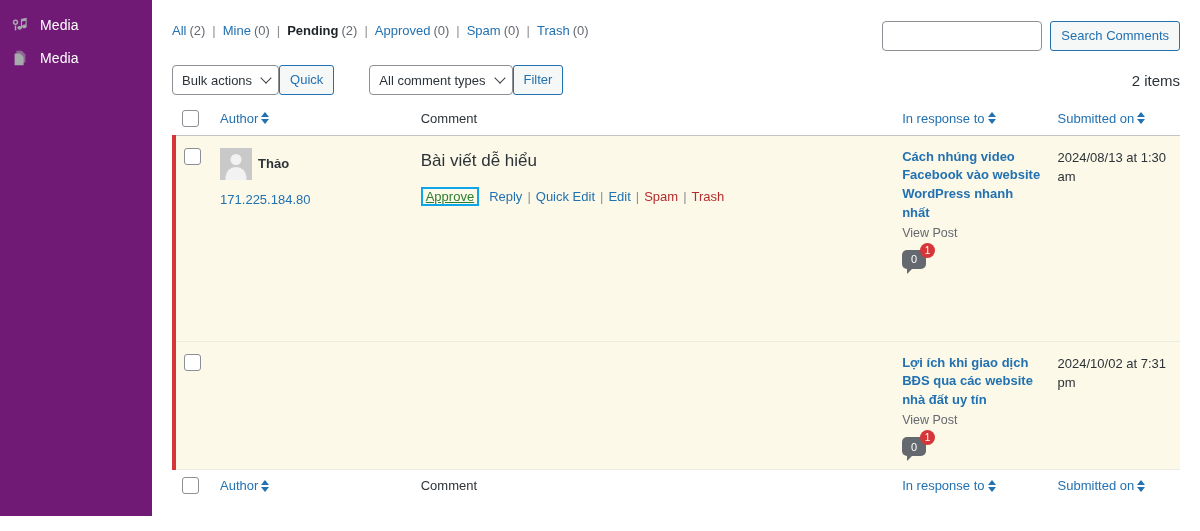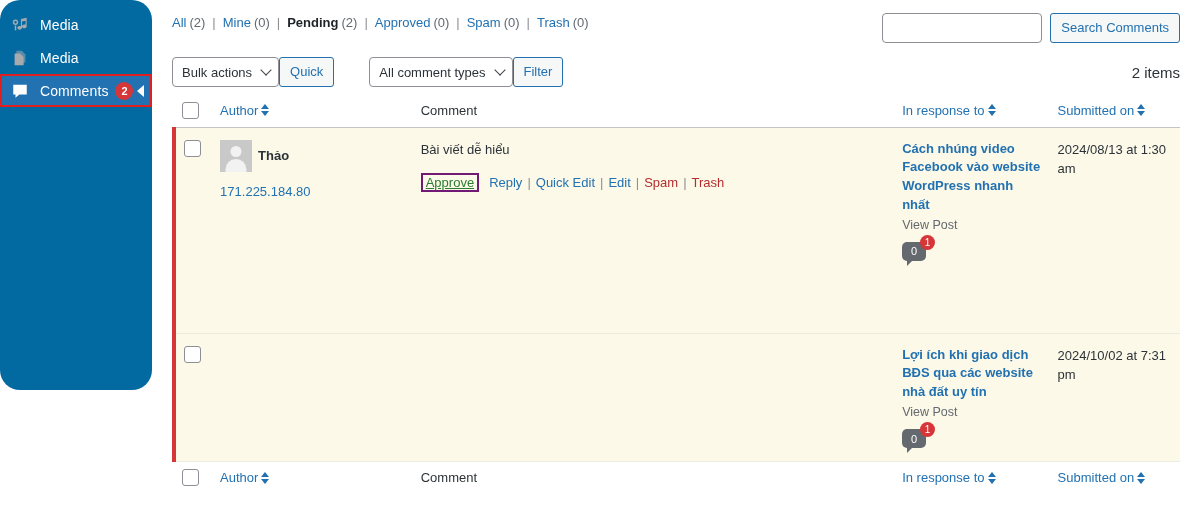--- a/index.html
+++ b/index.html
@@ -9,25 +9,24 @@
     overflow: hidden;
     background: #ffffff;
     font-family: "Liberation Sans", sans-serif;
     font-size: 13px;
     color: #3c434a;
   }
   #app { position: relative; width: 1200px; height: 531px; display: flex; }
 
   
   #sidebar {
-    width: 152px; min-width: 152px; height: 390px;
-    background: #0369a1;
+    width: 152px; min-width: 152px; height: 516px;
+    background: #701a75;
     position: relative;
     padding-top: 8px;
-    border-radius: 20px;
   }
   .menu-item {
     position: relative;
     display: flex; align-items: center;
     height: 33px;
     padding-left: 9px;
     color: #ffffff;
     font-size: 14px;
     cursor: pointer;
   }
@@ -78,21 +77,21 @@
   #content {
     background: #fff;
     padding: 0 20px 0 20px;
     height: 531px;
     position: relative;
   }
 
   
   .toprow {
     display: flex; align-items: flex-start; justify-content: space-between;
-    padding-top: 13px;
+    padding-top: 21px;
   }
   ul.subsubsub {
     list-style: none; margin: 0; padding: 0;
     display: flex; align-items: center;
     font-size: 13px;
     color: #646970;
     line-height: 20px;
   }
   ul.subsubsub li { display: flex; align-items: center; }
   ul.subsubsub li a { color: #2271b1; text-decoration: none; cursor: pointer; }
@@ -262,36 +261,36 @@
   .author-ip {
     margin-top: 12px;
     color: #2271b1;
     font-size: 13px;
     text-decoration: none;
     cursor: pointer;
     display: inline-block;
   }
 
   .comment-text {
-    font-size: 13px;
+    font-size: 17px;
     color: #2c3338;
     line-height: 1.5;
     margin-bottom: 14px;
   }
   .row-actions {
     font-size: 13px;
     color: #8c8f94;
     white-space: nowrap;
     display: flex; align-items: center;
   }
   .row-actions a { text-decoration: none; cursor: pointer; }
   .ra-approve {
     color: #2a7d2e;
     text-decoration: underline !important;
-    border: 2px solid #701a75;
+    border: 2px solid #0ea5e9;
     padding: 1px 3px;
     line-height: 1;
     display: inline-block;
   }
   .ra-blue { color: #2271b1; }
   .ra-red { color: #b32d2e; }
   .ra-sep { margin: 0 5px; color: #8c8f94; }
 
   .post-link {
     color: #2271b1;
@@ -371,30 +370,20 @@
     <div class="menu-item">
       <span class="mi-icon">
         <svg width="18" height="18" viewBox="0 0 20 20" fill="currentColor">
           <path d="M6 2h6l4 4v9H6z" opacity="0.55"></path>
           <path d="M4 5h6l4 4v9H4z"></path>
         </svg>
       </span>
       <span class="mi-label">Media</span>
     </div>
 
-    <div class="menu-item active highlighted">
-      <span class="mi-icon">
-        <svg width="18" height="18" viewBox="0 0 20 20" fill="currentColor">
-          <path d="M2.5 3h15v11h-8.2L5 17.5V14H2.5z"></path>
-        </svg>
-      </span>
-      <span class="mi-label">Comments</span>
-      <span class="badge-count">2</span>
-      <span class="collapse-arrow"></span>
-    </div>
 
   </div>
 
   <div id="main">
     <div id="content">
 
       <div class="toprow">
 
         <ul class="subsubsub">
           <li>

